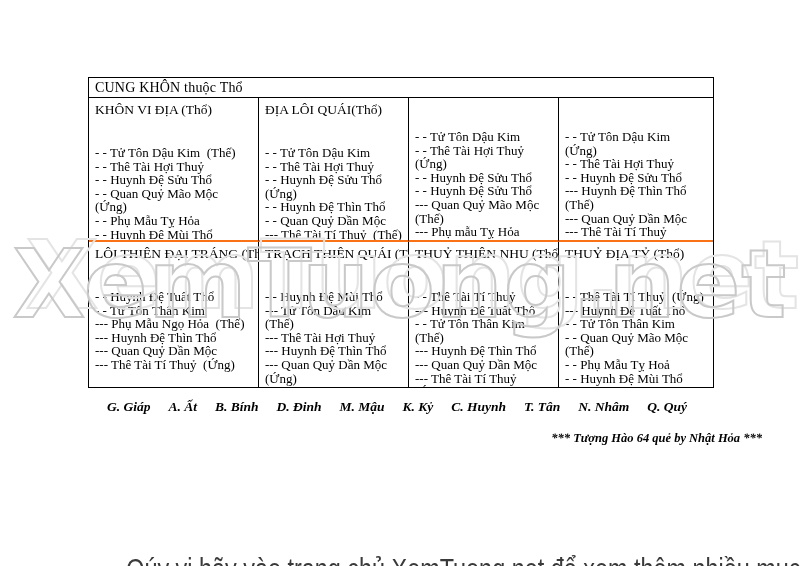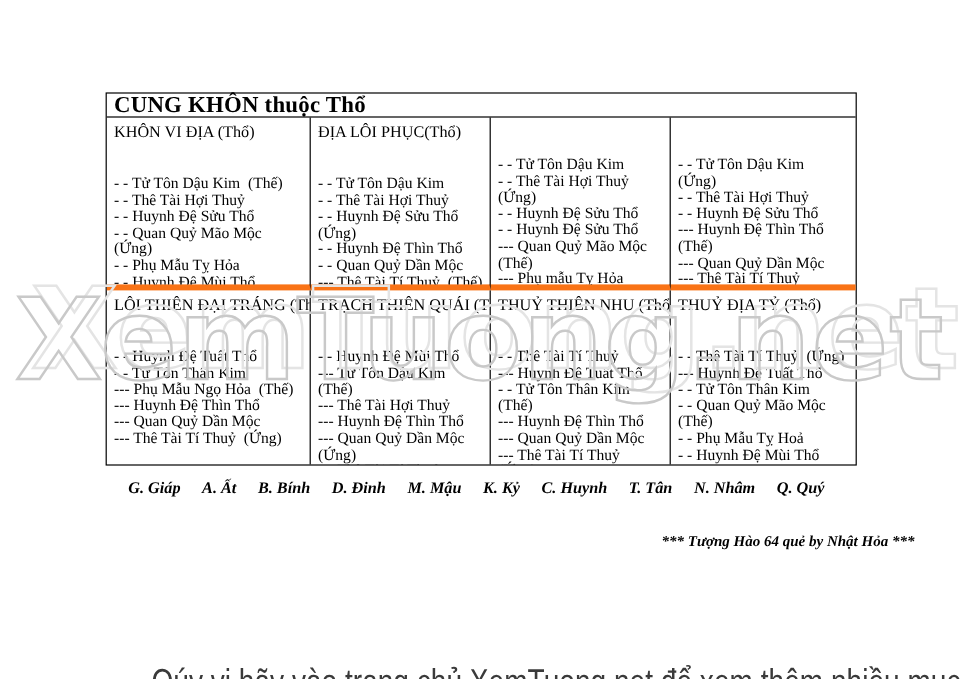--- a/index.html
+++ b/index.html
@@ -20,29 +20,29 @@
     border: 1px solid #000;
     display: grid;
     grid-template-columns: 170px 150px 150px 1fr;
     grid-template-rows: 20px 144px 145px;
     background: transparent;
     z-index: 1;
   }
   .table-header {
     grid-column: 1 / -1;
     border-bottom: 1px solid #000;
-    font-weight: bold;
-    font-size: 19px;
+    font-weight: normal;
+    font-size: 14px;
     line-height: 19px;
     padding-left: 6px;
     letter-spacing: 0.2px;
   }
   .cell {
     border-right: 1px solid #000;
-    border-bottom: 5px solid #f97316;
+    border-bottom: 2px solid #f97316;
     padding: 4px 5px 0 6px;
     overflow: hidden;
   }
   .cell.col4 { border-right: none; }
   .cell.row2 { border-bottom: none; }
   .cell-title {
     font-size: 13.5px;
     line-height: 16px;
     white-space: nowrap;
   }
@@ -82,21 +82,21 @@
     width: 794px;
     display: flex;
     justify-content: center;
     gap: 18px;
     font-size: 13.5px;
     font-weight: bold;
     font-style: italic;
   }
   .credit-line {
     position: absolute;
-    top: 444px; right: 38px;
+    top: 431px; right: 38px;
     font-size: 12.5px;
     font-style: italic;
     font-weight: bold;
   }
   .footer-line {
     position: absolute;
     left: 0; top: 518px;
     width: 800px;
     text-align: center;
     font-family: "Liberation Sans", sans-serif;
@@ -120,21 +120,21 @@
   <div class="cell col1 row1">
     <div class="cell-title">KHÔN VI ĐỊA (Thổ)</div>
     <div class="cell-lines">- - Tử Tôn Dậu Kim  (Thế)
 - - Thê Tài Hợi Thuỷ
 - - Huynh Đệ Sửu Thổ
 - - Quan Quỷ Mão Mộc  (Ứng)
 - - Phụ Mẫu Tỵ Hỏa
 - - Huynh Đệ Mùi Thổ</div>
   </div>
   <div class="cell col2 row1">
-    <div class="cell-title">ĐỊA LÔI PHỤC(Thổ)</div>
+    <div class="cell-title">ĐỊA LÔI QUÁI(Thổ)</div>
     <div class="cell-lines">- - Tử Tôn Dậu Kim
 - - Thê Tài Hợi Thuỷ
 - - Huynh Đệ Sửu Thổ  (Ứng)
 - - Huynh Đệ Thìn Thổ
 - - Quan Quỷ Dần Mộc
 --- Thê Tài Tí Thuỷ  (Thế)</div>
   </div>
   <div class="cell col3 row1">
     <div class="cell-lines">- - Tử Tôn Dậu Kim
 - - Thê Tài Hợi Thuỷ  (Ứng)

